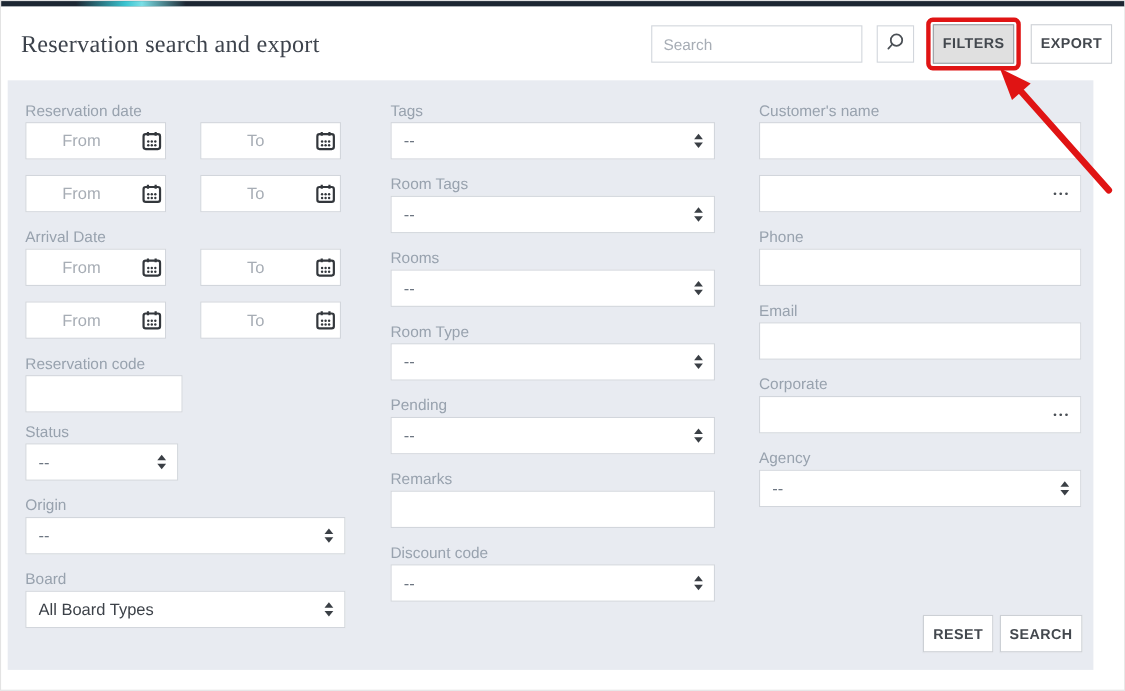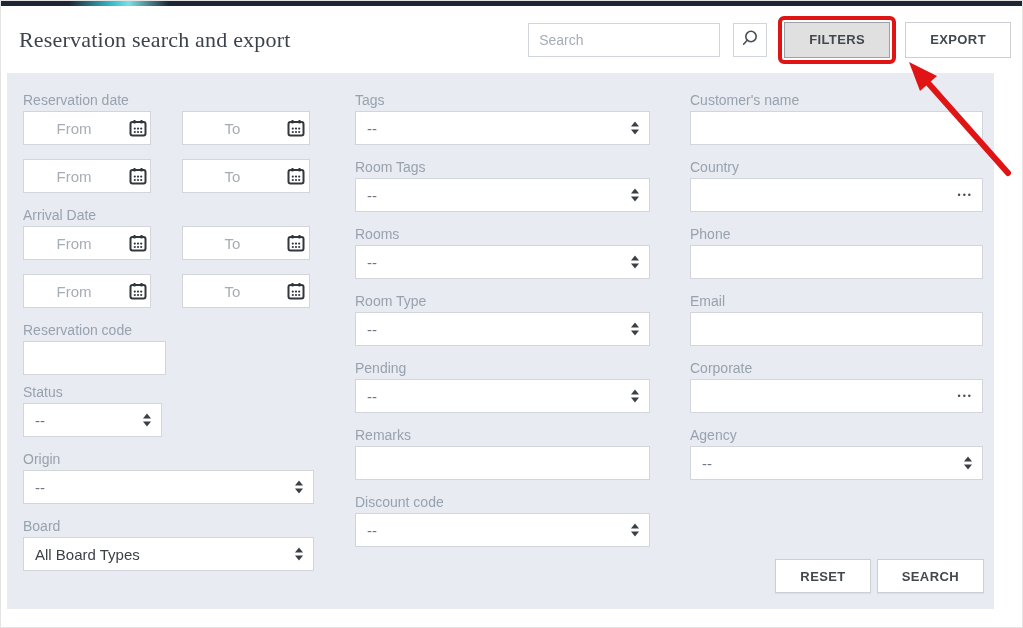--- a/index.html
+++ b/index.html
@@ -24,21 +24,21 @@
     width:192px; height:34px; border:1px solid #d2d6dc; background:#fff;
     font-family:inherit; font-size:14px; color:#444; padding:0 10px; outline:none;
   }
   .search-input::placeholder { color:#a7adb5; }
   .icon-btn {
     width:34px; height:34px; margin-left:13px; background:#fff; border:1px solid #d2d6dc;
     display:flex; align-items:center; justify-content:center; cursor:pointer;
   }
   .filters-wrap { margin-left:11px; border:4px solid #e01414; border-radius:6px; padding:2px; }
   .btn {
-    height:36px; padding:0 24px; font-family:inherit; font-size:13px; font-weight:bold;
+    height:36px; padding:0 8px; font-family:inherit; font-size:13px; font-weight:bold;
     color:#43484e; letter-spacing:.4px; cursor:pointer; border:1px solid #ccd0d5; background:#fff;
   }
   .btn-filters { background:#e0e0e0; border:1px solid #9aa0a6; }
   .btn-export { margin-left:9px; }
 
   
   .panel { position:absolute; left:6px; top:72px; width:987px; height:536px; background:#e8ebf1; }
   .col { position:absolute; top:19px; }
   .col1 { left:16px;  width:291px; }
   .col2 { left:348px; width:295px; }
@@ -392,21 +392,20 @@
   </div>
 
   <div class="col col3">
 
     <div class="field-group">
       <span class="field-label">Customer's name</span>
       <input class="text-input" type="text" style="">
     </div>
 
     <div class="field-group">
-      <span class="field-label">Country</span>
       <div class="lookup-wrap">
         <input class="text-input" type="text" style="">
         <span class="lookup-dots">•••</span>
       </div>
     </div>
 
     <div class="field-group">
       <span class="field-label">Phone</span>
       <input class="text-input" type="text" style="">
     </div>

